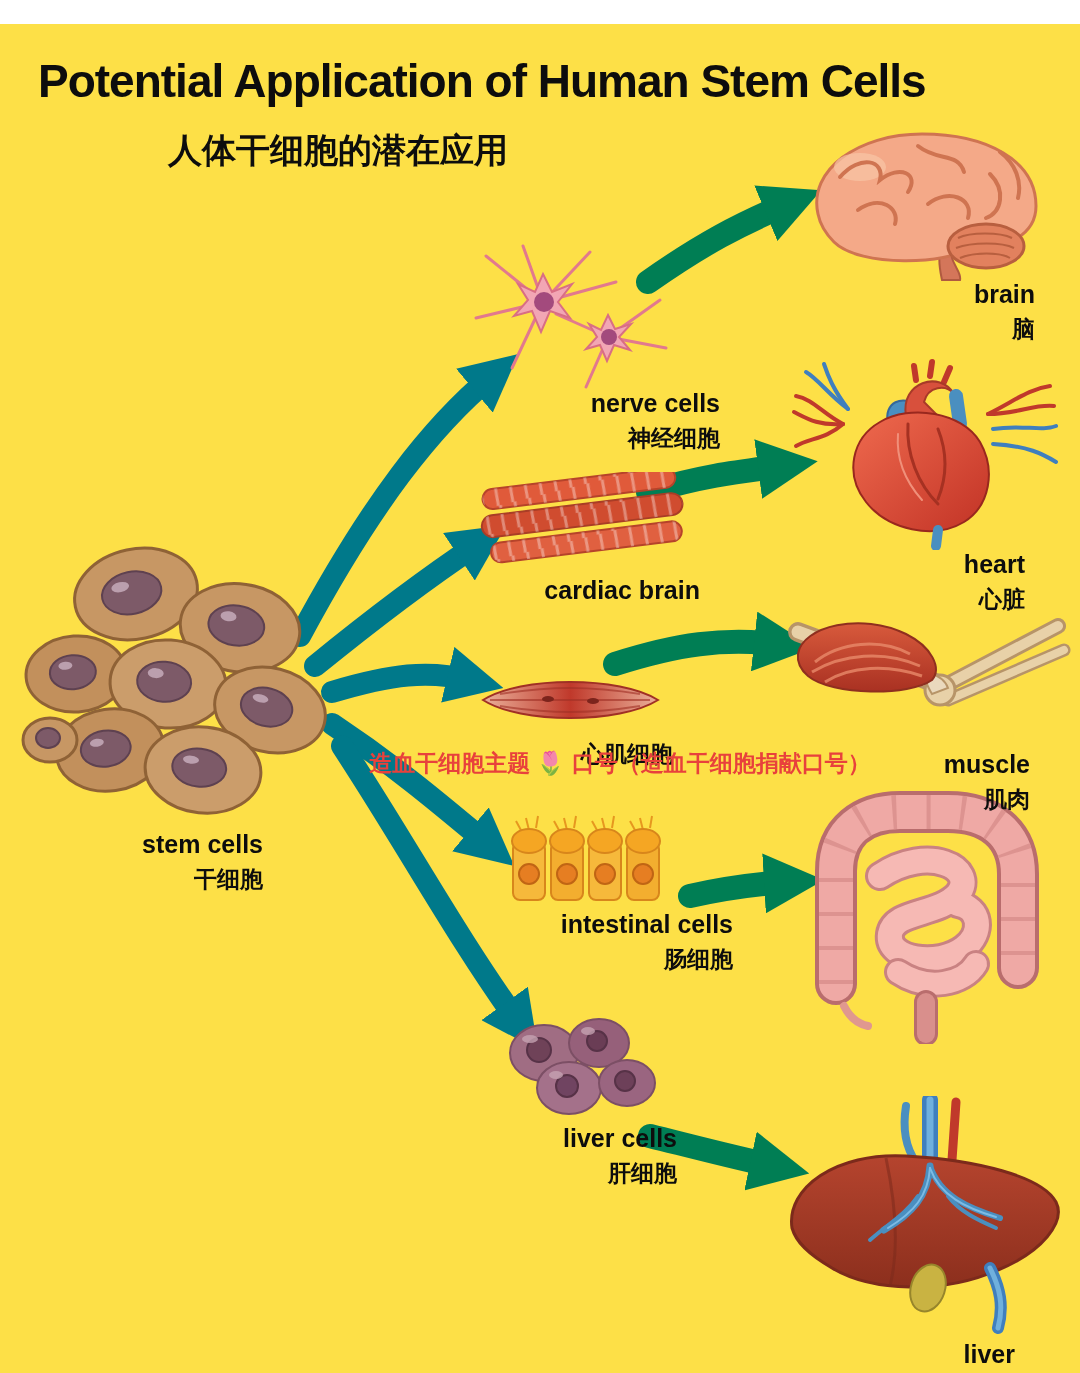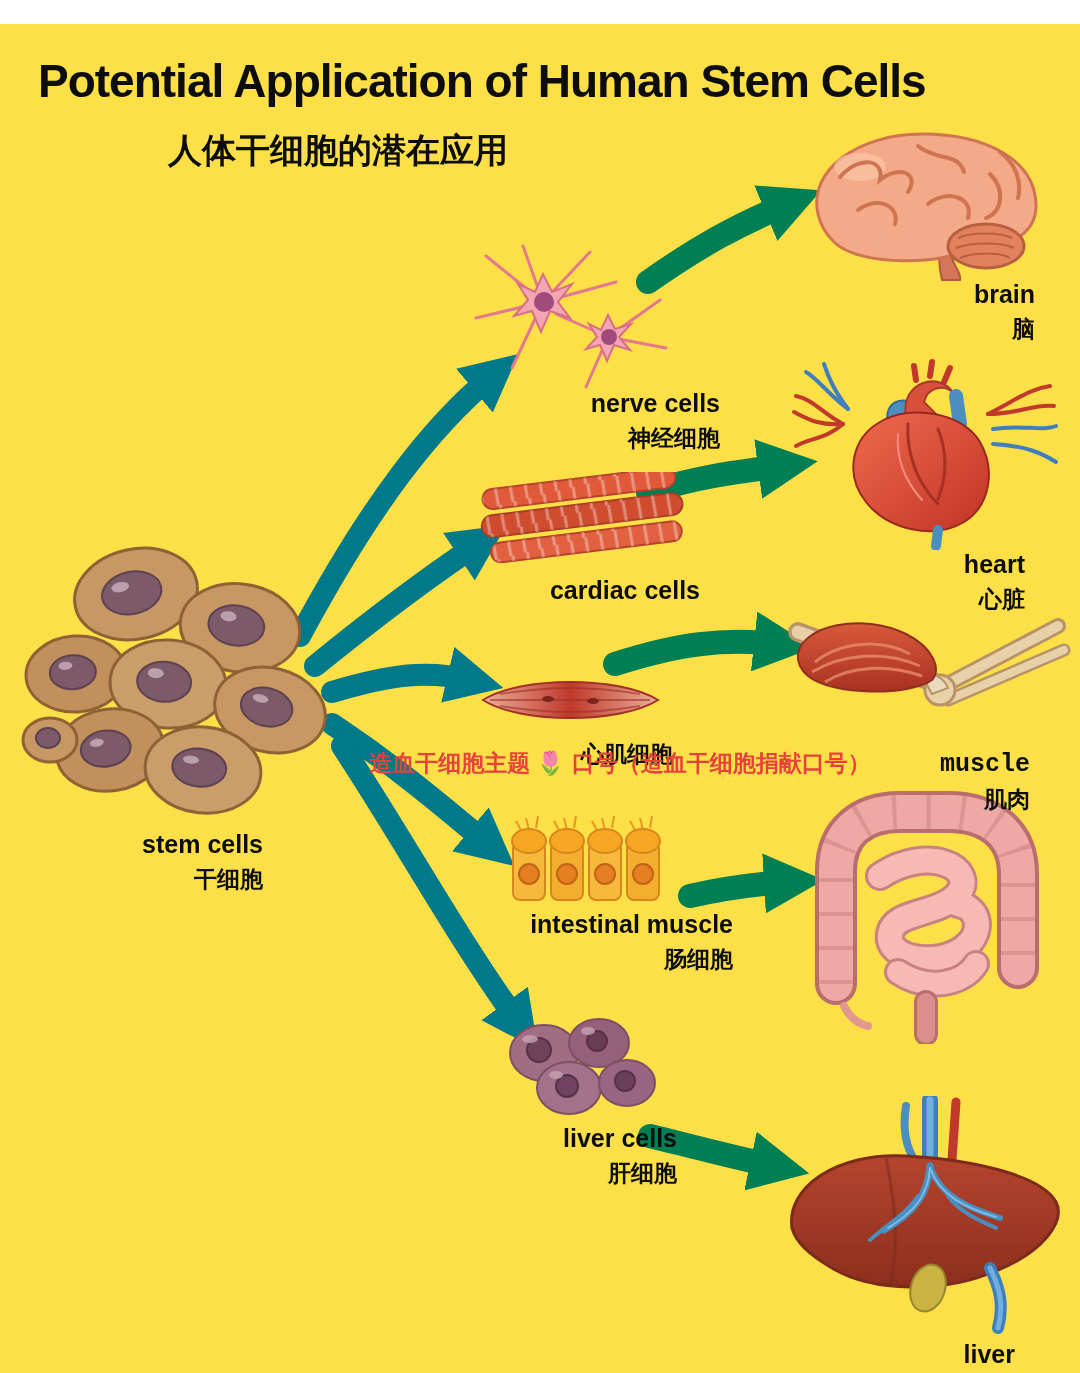--- a/index.html
+++ b/index.html
@@ -357,43 +357,43 @@
   <div class="label" style="left:38px; top:806px; width:225px;">
     <div class="en">stem cells</div>
     <div class="zh">干细胞</div>
   </div>
 
   <div class="label" style="left:495px; top:365px; width:225px;">
     <div class="en">nerve cells</div>
     <div class="zh">神经细胞</div>
   </div>
   <div class="label" style="left:465px; top:552px; width:235px;">
-    <div class="en">cardiac cells</div>
+    <div class="en">cardiac brain</div>
   </div>
   <div class="label" style="left:448px; top:710px; width:225px;">
     <div class="zh">心肌细胞</div>
   </div>
   <div class="label" style="left:488px; top:886px; width:245px;">
-    <div class="en">intestinal muscle</div>
+    <div class="en">intestinal cells</div>
     <div class="zh">肠细胞</div>
   </div>
   <div class="label" style="left:452px; top:1100px; width:225px;">
     <div class="en">liver cells</div>
     <div class="zh">肝细胞</div>
   </div>
 
   <div class="label" style="left:835px; top:256px; width:200px;">
     <div class="en">brain</div>
     <div class="zh">脑</div>
   </div>
   <div class="label" style="left:825px; top:526px; width:200px;">
     <div class="en">heart</div>
     <div class="zh">心脏</div>
   </div>
-  <div class="label" style="left:830px; top:726px; width:200px;font-family:Liberation Mono, monospace;">
+  <div class="label" style="left:830px; top:726px; width:200px;">
     <div class="en">muscle</div>
     <div class="zh">肌肉</div>
   </div>
   <div class="label" style="left:815px; top:1316px; width:200px;">
     <div class="en">liver</div>
     <div class="zh">肝脏</div>
   </div>
 
   <div class="watermark">造血干细胞主题 🌷 口号（造血干细胞捐献口号）</div>
 

